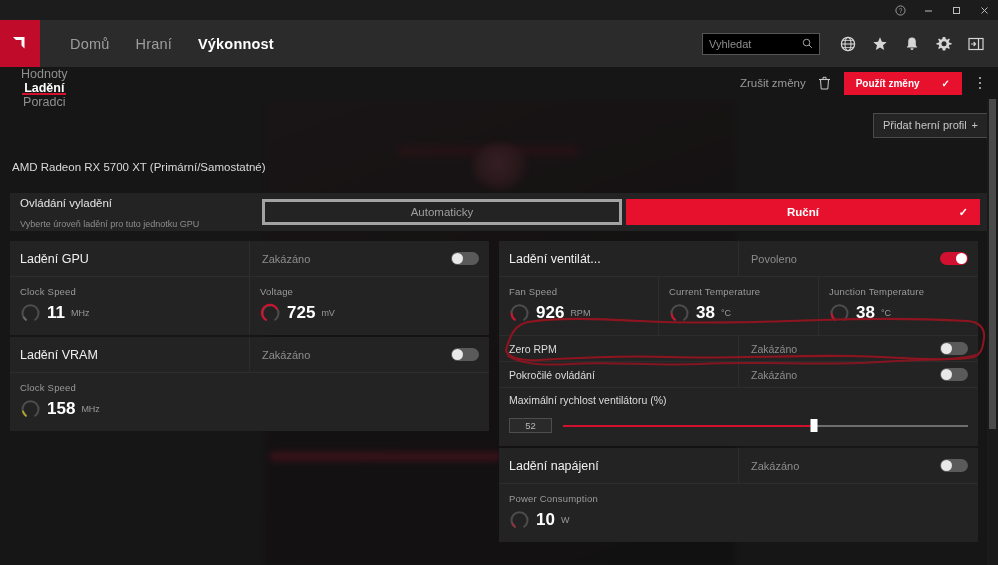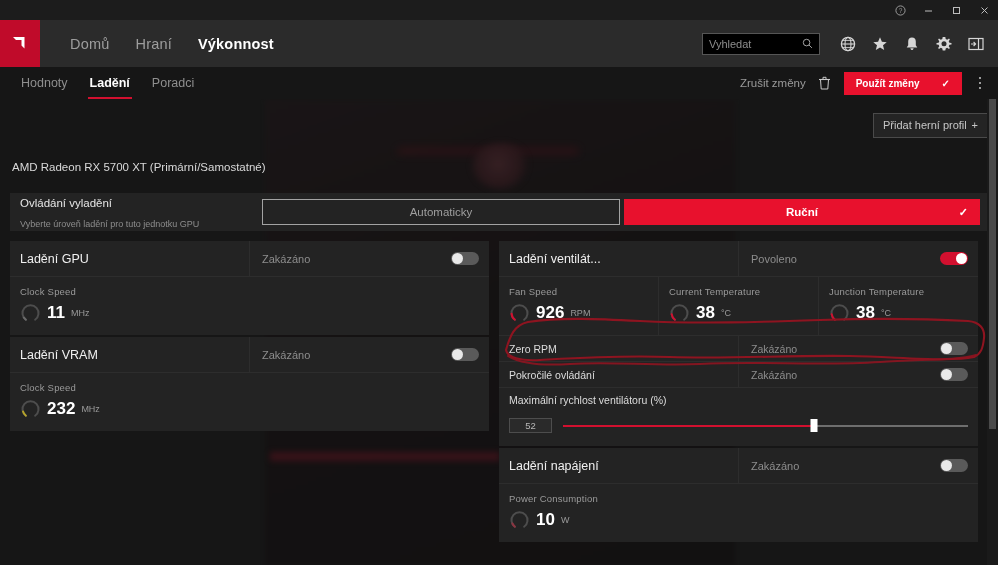--- a/index.html
+++ b/index.html
@@ -70,21 +70,21 @@
   .nav-icon {
     width: 32px; height: 32px; display: flex; align-items: center; justify-content: center;
     color: #d6d6d6;
   }
 
   
   .subbar {
     position: relative; height: 32px; background: #161616;
     display: flex; align-items: center; z-index: 4;
   }
-  .subtabs { display: flex; align-items: flex-end; height: 32px; padding-left: 10px; }
+  .subtabs { display: flex; align-items: center; height: 32px; padding-left: 10px; flex-direction: column; }
   .subtab {
     position: relative; height: 32px; padding: 0 11px;
     display: flex; align-items: center; font-size: 12.5px; color: #8f8f8f;
   }
   .subtab.active { color: #ffffff; font-weight: bold; }
   .subtab.active::after {
     content: ""; position: absolute; left: 9px; right: 9px; bottom: 0;
     height: 2px; background: #d2102f;
   }
   .subbar-right { margin-left: auto; display: flex; align-items: center; padding-right: 6px; }
@@ -124,21 +124,21 @@
     display: flex; align-items: stretch; background: #232323; height: 38px; margin-top: 10px;
   }
   .tune-left { width: 252px; padding: 4px 0 0 10px; }
   .tune-left .t1 { font-size: 11.5px; color: #e6e6e6; }
   .tune-left .t2 { font-size: 9px; color: #8d8d8d; margin-top: 10px; }
   .tune-btns { flex: 1; display: flex; align-items: center; gap: 4px; padding-right: 8px; }
   .tbtn {
     flex: 1; height: 26px; display: flex; align-items: center; justify-content: center;
     font-size: 11.5px; position: relative;
   }
-  .tbtn.auto { border: 1px solid #a3a3a3; color: #9f9f9f; background: #232323; }
+  .tbtn.auto { border: 3px solid #a3a3a3; color: #9f9f9f; background: #232323; }
   .tbtn.manual { background: #e8112d; color: #fff; font-weight: bold; }
   .tbtn.manual .chk { position: absolute; right: 12px; font-size: 11px; }
 
   
   .cols { display: flex; gap: 10px; margin-top: 10px; }
   .col { width: 479px; display: flex; flex-direction: column; gap: 2px; }
 
   .card { background: #232323; }
   .card-head {
     height: 36px; display: flex; align-items: center;
@@ -400,20 +400,33 @@
                 <span class="gauge">
                   <svg width="21" height="21" viewBox="0 0 22 22">
                       <path d="M 6.2 18.6 A 8.4 8.4 0 1 1 15.8 18.6" fill="none" stroke="#4d4d4d" stroke-width="2.1" stroke-linecap="round"></path>
                       <path d="M 6.2 18.6 A 8.4 8.4 0 0 1 4.1 16.3" fill="none" stroke="#6a6a6a" stroke-width="2.1" stroke-linecap="round"></path>
                     </svg>
                 </span>
                 <span class="num">11</span>
                 <span class="unit">MHz</span>
               </div>
             </div>
+            <div class="metric">
+              <div class="mlabel">Voltage</div>
+              <div class="mval">
+                <span class="gauge">
+                  <svg width="21" height="21" viewBox="0 0 22 22">
+                      <path d="M 6.2 18.6 A 8.4 8.4 0 1 1 15.8 18.6" fill="none" stroke="#4d4d4d" stroke-width="2.1" stroke-linecap="round"></path>
+                      <path d="M 6.2 18.6 A 8.4 8.4 0 1 1 17.6 7.1" fill="none" stroke="#d2102f" stroke-width="2.1" stroke-linecap="round"></path>
+                    </svg>
+                </span>
+                <span class="num">725</span>
+                <span class="unit">mV</span>
+              </div>
+            </div>
           </div>
         </div>
 
         <div class="card">
           <div class="card-head">
             <div class="card-title">Ladění VRAM</div>
             <div class="card-state">
               <span>Zakázáno</span>
               <span class="toggle">
                   <span class="knob"></span>
@@ -423,21 +436,21 @@
           <div class="metrics">
             <div class="metric">
               <div class="mlabel">Clock Speed</div>
               <div class="mval">
                 <span class="gauge">
                   <svg width="21" height="21" viewBox="0 0 22 22">
                       <path d="M 6.2 18.6 A 8.4 8.4 0 1 1 15.8 18.6" fill="none" stroke="#4d4d4d" stroke-width="2.1" stroke-linecap="round"></path>
                       <path d="M 6.2 18.6 A 8.4 8.4 0 0 1 3.2 14.2" fill="none" stroke="#b5a32a" stroke-width="2.1" stroke-linecap="round"></path>
                     </svg>
                 </span>
-                <span class="num">232</span>
+                <span class="num">158</span>
                 <span class="unit">MHz</span>
               </div>
             </div>
           </div>
         </div>
 
       </div>
 
       <div class="col">
 

